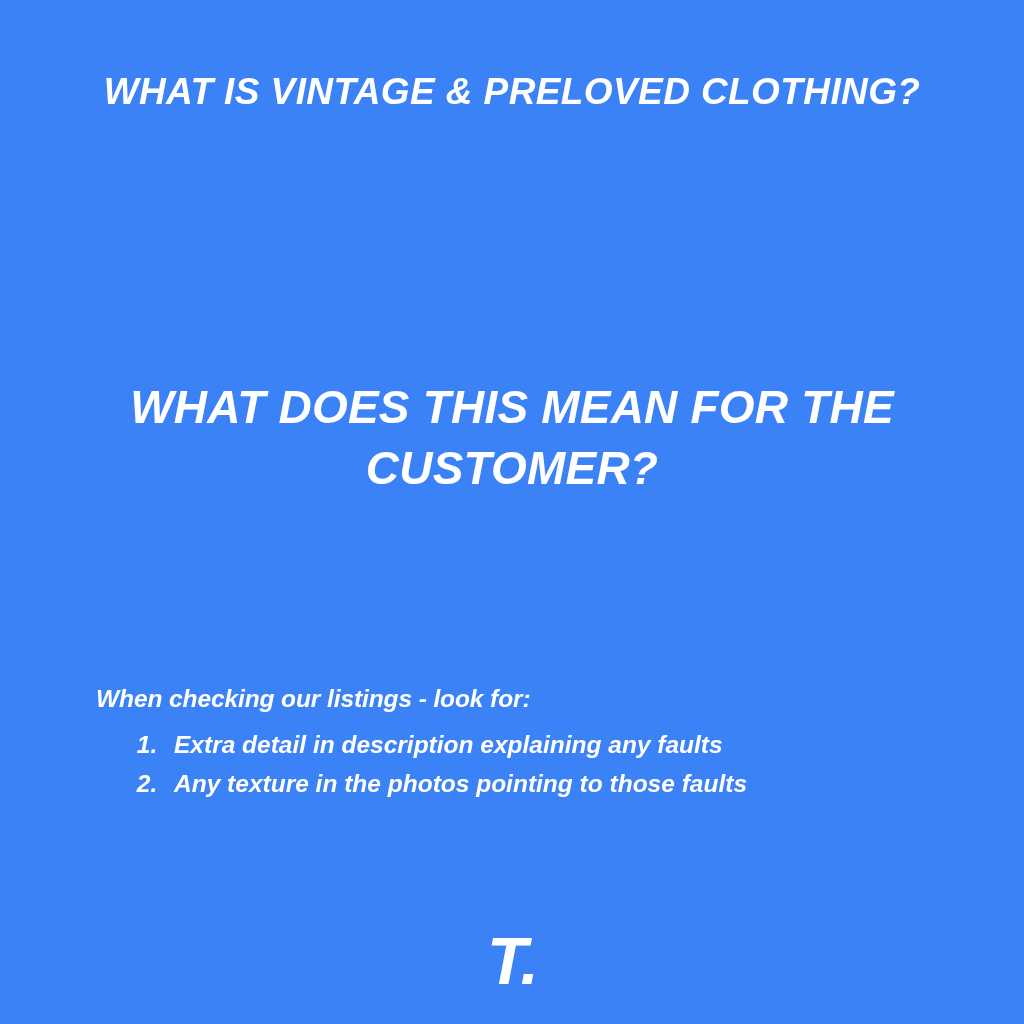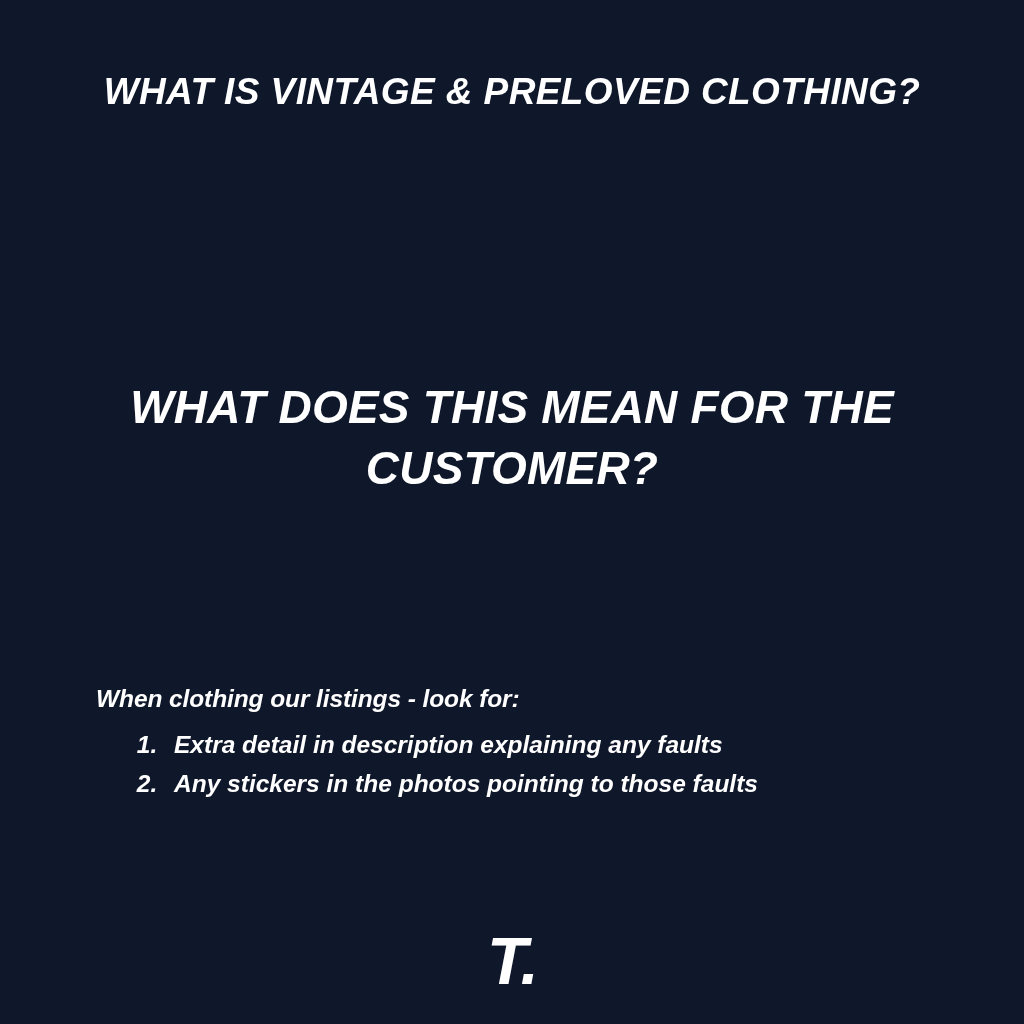--- a/index.html
+++ b/index.html
@@ -11,21 +11,21 @@
     height: 1024px;
     background: #000000;
     color: #ffffff;
     font-family: "Liberation Sans", sans-serif;
     overflow: hidden;
   }
   .slide {
     position: relative;
     width: 1024px;
     height: 1024px;
-    background: #0f172a;
+    background: #3b82f6;
     box-sizing: border-box;
     padding: 16px;
   }
   .heading-main {
     position: absolute;
     top: 72px;
     left: 0;
     width: 1024px;
     text-align: center;
     font-size: 37px;
@@ -100,24 +100,24 @@
 <body>
 
 <div class="slide">
 
   <div class="heading-main">WHAT IS VINTAGE &amp; PRELOVED CLOTHING?</div>
 
 
   <div class="heading-sub">WHAT DOES THIS MEAN FOR THE CUSTOMER?</div>
 
 
-  <div class="para para-3">When clothing our listings - look for:</div>
+  <div class="para para-3">When checking our listings - look for:</div>
 
   <ol class="list">
     <li>Extra detail in description explaining any faults</li>
-    <li>Any stickers in the photos pointing to those faults</li>
+    <li>Any texture in the photos pointing to those faults</li>
   </ol>
 
   <div class="logo">
     <span class="logo-mark">T.</span>
   </div>
 
 </div>
 
 </body></html>

